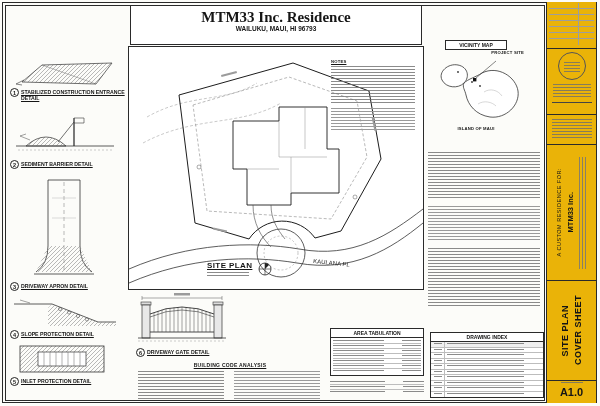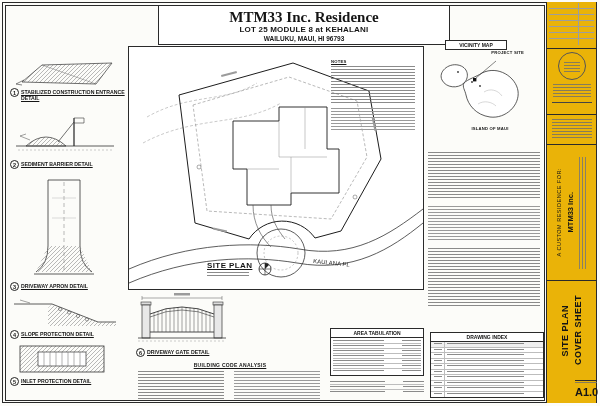--- a/index.html
+++ b/index.html
@@ -5,21 +5,21 @@
   * { margin:0; padding:0; box-sizing:border-box; }
   html,body { background:#9a9a9a; }
   .sheet {
     position:relative; width:600px; height:406px; margin:0 auto;
     background:#fcfcf9; color:#151515;
     font-family:"Liberation Sans", sans-serif;
     overflow:hidden;
   }
   .abs { position:absolute; }
   .bx  { border:1px solid #2a2a2a; }
-  .ctr { text-align:center;margin-left:28px; }
+  .ctr { text-align:center; }
 
   
   .skel {
     background-image:repeating-linear-gradient(to bottom,#6e6e6e 0,#6e6e6e 1px,transparent 1px,transparent 3px);
     opacity:.8;
   }
   .skel-lt {
     background-image:repeating-linear-gradient(to bottom,#9a9a9a 0,#9a9a9a 1px,transparent 1px,transparent 3px);
   }
   .vskel {
@@ -70,21 +70,20 @@
 </head>
 <body>
 
 <div class="sheet">
 
   <div class="abs" style="left:2px;top:2px;width:595px;height:401px;border:1px solid #2a2a2a;"></div>
   <div class="abs" style="left:5px;top:5px;width:540px;height:396px;border:1px solid #2a2a2a;"></div>
 
   <div class="abs ctr titleblock bx" style="background:#fff;">
     <div class="main-title">MTM33 Inc. Residence</div>
-    <div class="sub-title">LOT 25  MODULE 8 at KEHALANI</div>
     <div class="loc-title">WAILUKU, MAUI, HI 96793</div>
   </div>
 
   <svg class="abs" style="left:14px;top:60px;" width="104" height="26" viewBox="0 0 104 26">
     <defs>
         <pattern id="h1" width="4" height="4" patternUnits="userSpaceOnUse">
           <path d="M0,4 L4,0" stroke="#8a8a8a" stroke-width="0.6"></path>
         </pattern>
       </defs>
     <polygon points="8,22 28,5 98,3 82,24" fill="url(#h1)" stroke="#333" stroke-width="0.7"></polygon>

